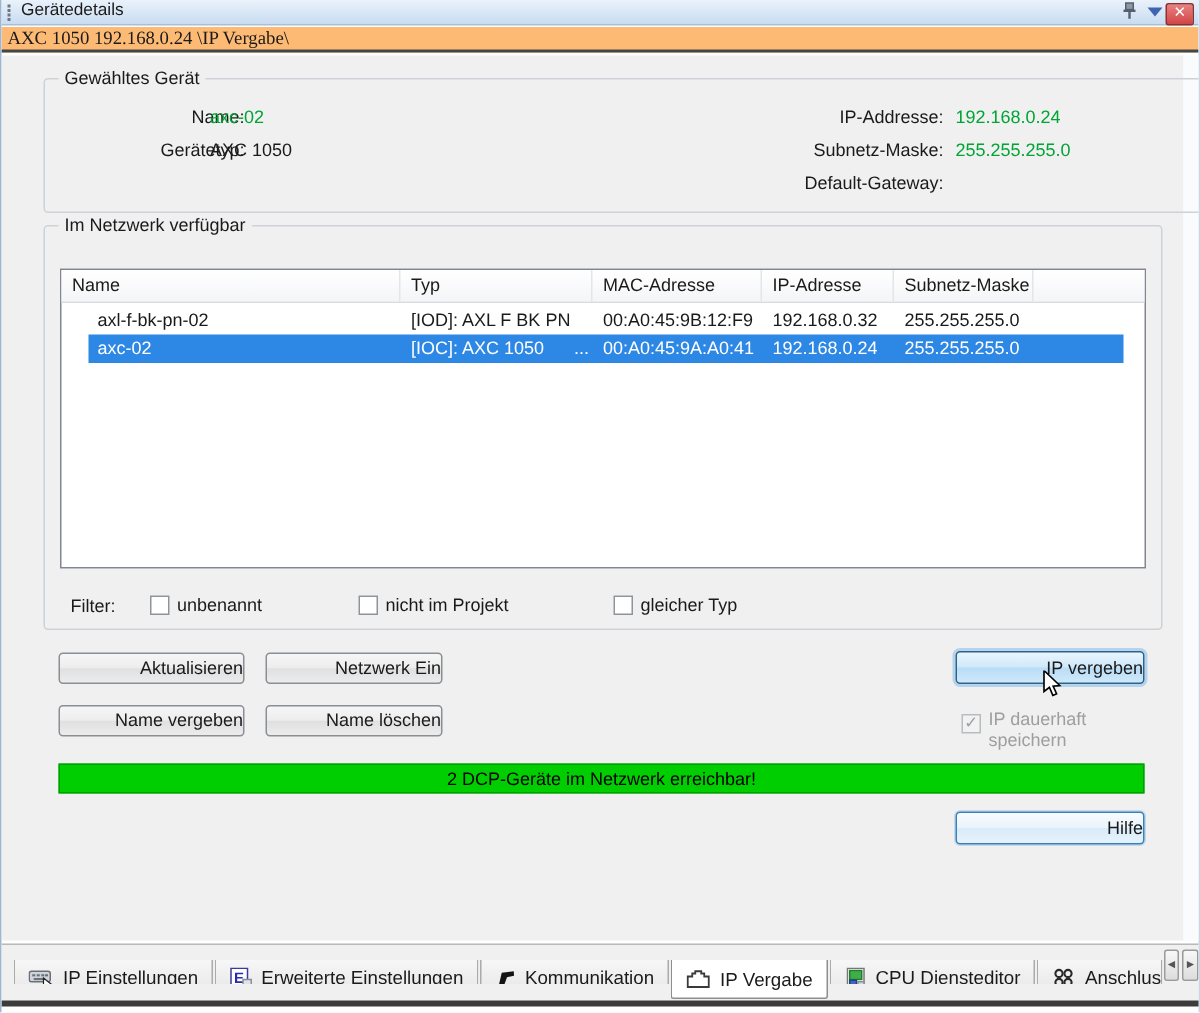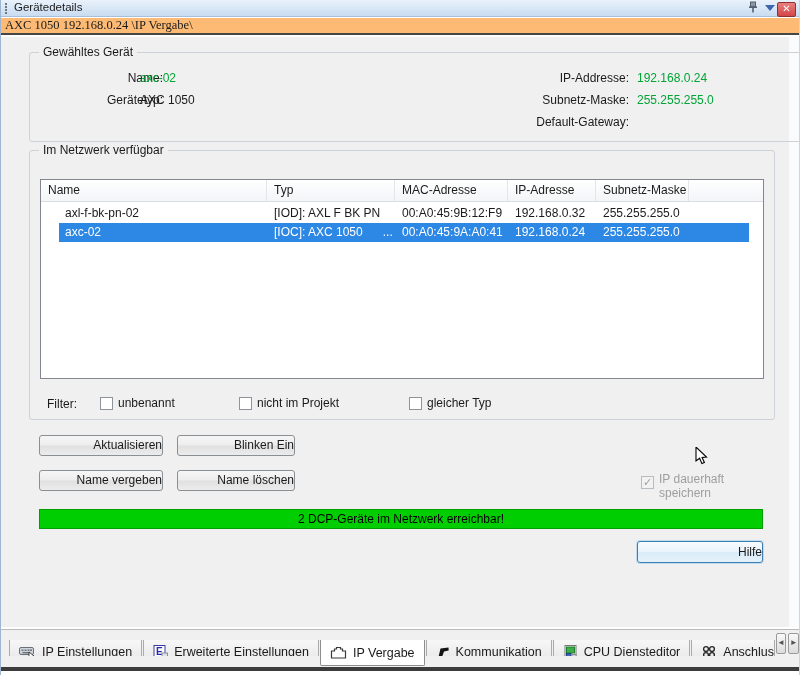--- a/index.html
+++ b/index.html
@@ -156,23 +156,24 @@
       <span class="chk"></span>
       <span>nicht im Projekt</span>
     </div>
     <div class="filter-item" style="left:379px;top:245px;">
       <span class="chk"></span>
       <span>gleicher Typ</span>
     </div>
   </div>
 
   <div class="btn" style="left:38px;top:435px;width:124px;">Aktualisieren</div>
-  <div class="btn" style="left:176px;top:435px;width:118px;">Blinken Ein</div>
+  <div class="btn" style="left:176px;top:435px;width:118px;">Netzwerk Ein</div>
   <div class="btn" style="left:38px;top:470px;width:124px;">Name vergeben</div>
   <div class="btn" style="left:176px;top:470px;width:118px;">Name löschen</div>
+  <div class="btn btn-hot" style="left:636px;top:434px;width:126px;height:22px;line-height:20px;">IP vergeben</div>
 
   <div style="position:absolute;left:640px;top:472px;display:flex;gap:5px;">
     <span class="chk chk-dis" style="margin-top:4px;">✓</span>
     <span style="width:84px;color:#9e9e9e;line-height:14px;">IP dauerhaft speichern</span>
   </div>
 
   <div class="statusbar">2 DCP-Geräte im Netzwerk erreichbar!</div>
 
   <div class="btn btn-def" style="left:636px;top:541px;width:126px;height:22px;line-height:20px;">Hilfe</div>
 
@@ -200,35 +201,35 @@
     <div class="tab">
       <span>
         <svg width="15" height="14" viewBox="0 0 15 14">
           <rect x="1" y="0.5" width="11" height="11.5" fill="#ffffff" stroke="#3a3aa0"></rect>
           <text x="3" y="10" font-family="Liberation Sans,sans-serif" font-size="10" font-weight="bold" fill="#2a2ab0">E</text>
           <rect x="9" y="8" width="5.5" height="5.5" fill="#dfe3e8" stroke="#8a9098"></rect>
         </svg>
       </span>
       <span>Erweiterte Einstellungen</span>
     </div>
+    <div class="tab">
+      <span>
+        <svg width="14" height="13" viewBox="0 0 14 13">
+          <polygon points="2.5,12 4.5,3.5 12.5,2.5 12.7,5.5 8,6.5 6,12" fill="#141414"></polygon>
+        </svg>
+      </span>
+      <span>Kommunikation</span>
+    </div>
     <div class="tab tab-active">
       <span>
         <svg width="17" height="13" viewBox="0 0 17 13">
           <path d="M1.5 12 L1.5 5 L4.5 5 L4.5 3 L6.5 3 L6.5 1.5 L10.5 1.5 L10.5 3 L12.5 3 L12.5 5 L15.5 5 L15.5 12 Z" fill="#ffffff" stroke="#3a3a3a" stroke-width="1.2"></path>
         </svg>
       </span>
       <span>IP Vergabe</span>
-    </div>
-    <div class="tab">
-      <span>
-        <svg width="14" height="13" viewBox="0 0 14 13">
-          <polygon points="2.5,12 4.5,3.5 12.5,2.5 12.7,5.5 8,6.5 6,12" fill="#141414"></polygon>
-        </svg>
-      </span>
-      <span>Kommunikation</span>
     </div>
     <div class="tab">
       <span>
         <svg width="15" height="14" viewBox="0 0 15 14">
           <rect x="2" y="0.5" width="11" height="12" fill="#ffffff" stroke="#777"></rect>
           <rect x="3.5" y="2" width="8" height="6" fill="#3fae49" stroke="#1f7f2f"></rect>
           <rect x="3.5" y="8.5" width="4.5" height="4" fill="#3b66c4" stroke="#23407e"></rect>
           <rect x="9" y="9.5" width="4" height="3" fill="#cfd6df" stroke="#8a9098"></rect>
         </svg>
       </span>

